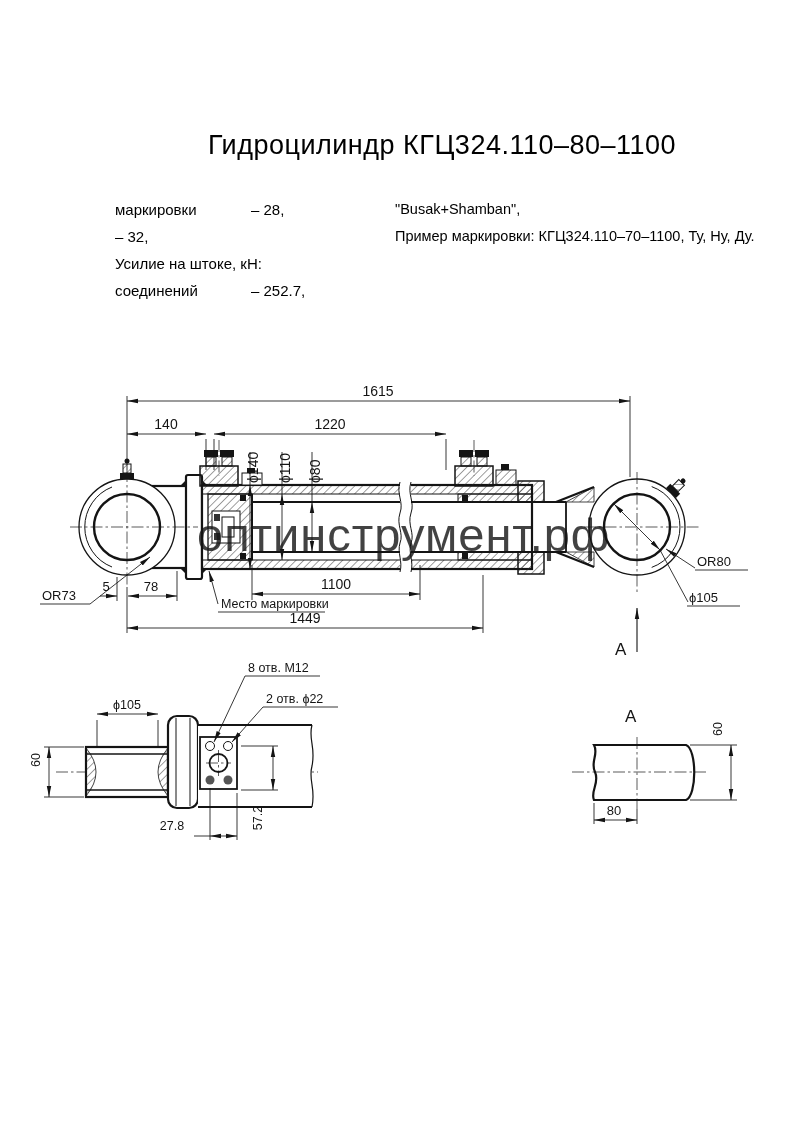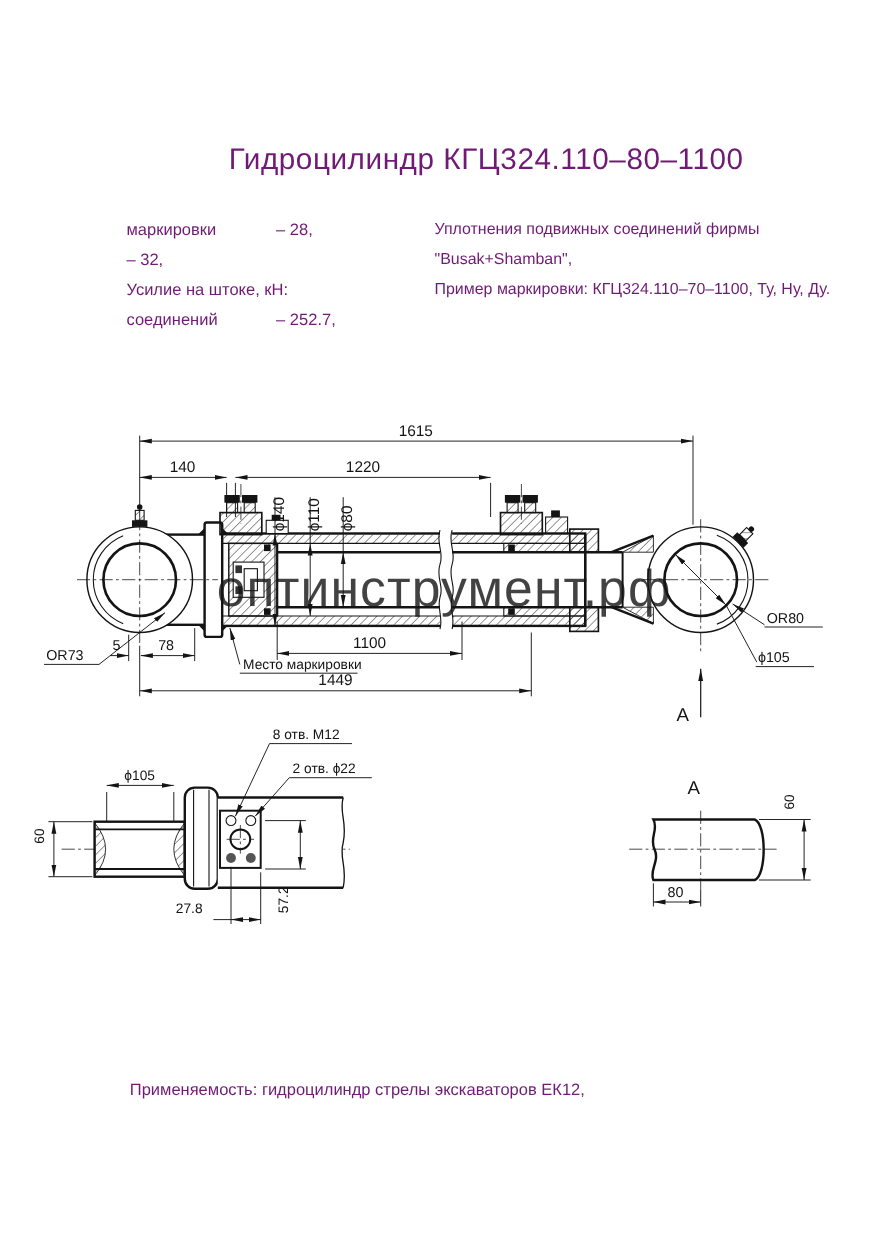--- a/index.html
+++ b/index.html
@@ -1,17 +1,17 @@
 <!DOCTYPE html>
 <html><head>
 <meta charset="utf-8">
 <style>
   html,body{margin:0;padding:0;background:#ffffff;}
   .page{position:relative;width:793px;height:1123px;background:#fff;outline:1px solid #d7d7d7;overflow:hidden;
-        font-family:"Liberation Sans",sans-serif;color:#701a75;}
+        font-family:"Liberation Sans",sans-serif;color:#000000;}
   .abs{position:absolute;}
   .title{font-size:27px;letter-spacing:.5px;white-space:nowrap;}
   .specs{top:196px;left:115px;font-size:15px;line-height:27px;}
   .spec-row{display:grid;grid-template-columns:136px auto;white-space:nowrap;}
   .notes{top:196px;left:395px;font-size:14.5px;line-height:27px;white-space:nowrap;}
   .appnote{top:982px;left:118px;font-size:15px;white-space:nowrap;}
   svg text{font-family:"Liberation Sans",sans-serif;fill:#141414;}
   .t14{font-size:14px;} .t13{font-size:13px;} .t12{font-size:12.5px;} .t17{font-size:17px;}
   .mid{text-anchor:middle;}
   .ln2{stroke:#141414;stroke-width:2.2;fill:none;}
@@ -45,21 +45,20 @@
         <span>Усилие на штоке, кН:</span>
         <span></span>
       </div>
     <div class="spec-row">
         <span>соединений</span>
         <span>– 252.7,</span>
       </div>
   </div>
 
   <div class="abs notes">
-    <div>Уплотнения подвижных соединений фирмы</div>
     <div>"Busak+Shamban",</div>
     <div>Пример маркировки: КГЦ324.110–70–1100, Ту, Ну, Ду.</div>
   </div>
 
   <svg class="abs" style="top:0;left:0;" width="793" height="1123" viewBox="0 0 793 1123">
     <defs>
       <pattern id="h" width="5.5" height="5.5" patternUnits="userSpaceOnUse" patternTransform="rotate(45)">
         <line x1="0" y1="0" x2="0" y2="5.5" stroke="#2a2a2a" stroke-width="0.9"></line>
       </pattern>
       <marker id="arw" viewBox="0 0 10 10" refX="10" refY="5" markerWidth="11" markerHeight="11" markerUnits="userSpaceOnUse" orient="auto-start-reverse">
@@ -275,15 +274,14 @@
       <text x="722" y="729" class="t12 mid" transform="rotate(-90 722 729)">60</text>
       <line x1="594" y1="803" x2="594" y2="824" class="dim"></line>
       <line x1="637" y1="809" x2="637" y2="824" class="dim"></line>
       <line x1="594" y1="820" x2="637" y2="820" class="dim" marker-start="url(#arw)" marker-end="url(#arw)"></line>
       <text x="614" y="815" class="t13 mid">80</text>
     </g>
 
     <text x="197" y="551" font-size="47" letter-spacing="1" opacity="0.8" fill="#c7d4e9">оптинструмент.рф</text>
   </svg>
 
-  <div class="abs appnote">Применяемость: гидроцилиндр стрелы экскаваторов ЕК12,</div>
 
 </div>
 
 </body></html>

